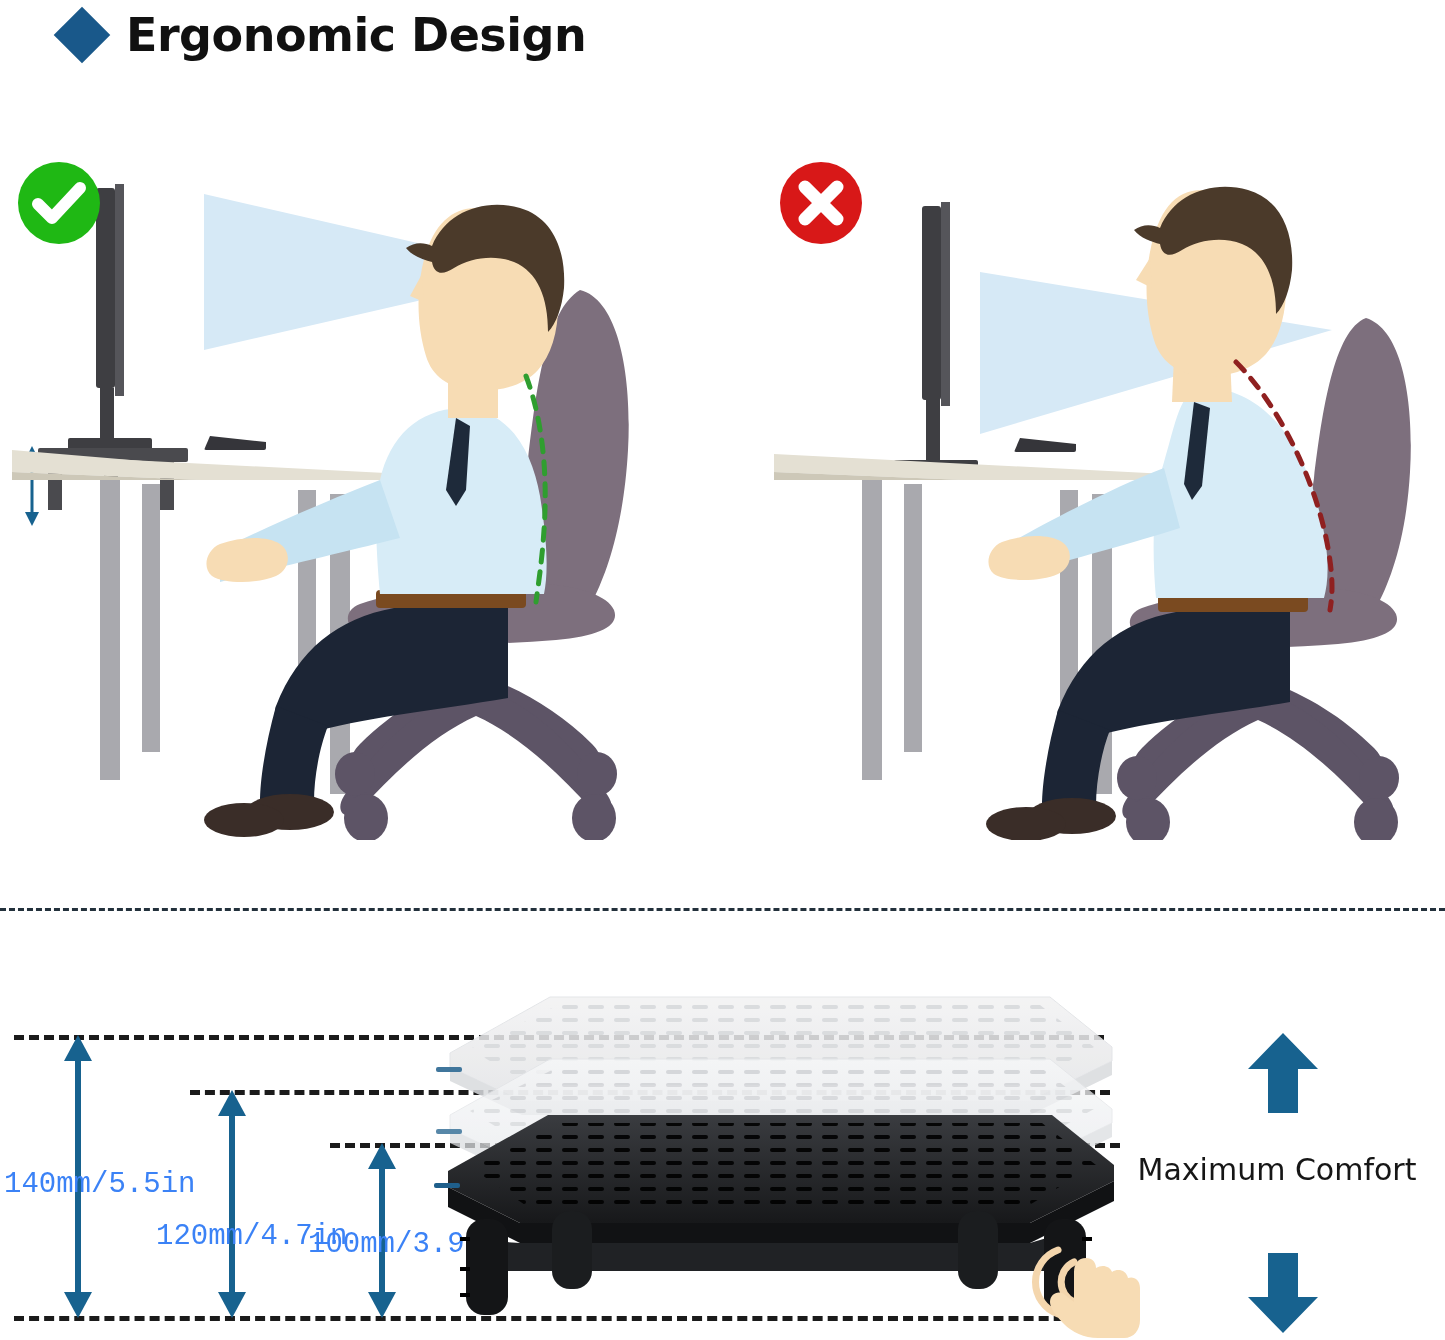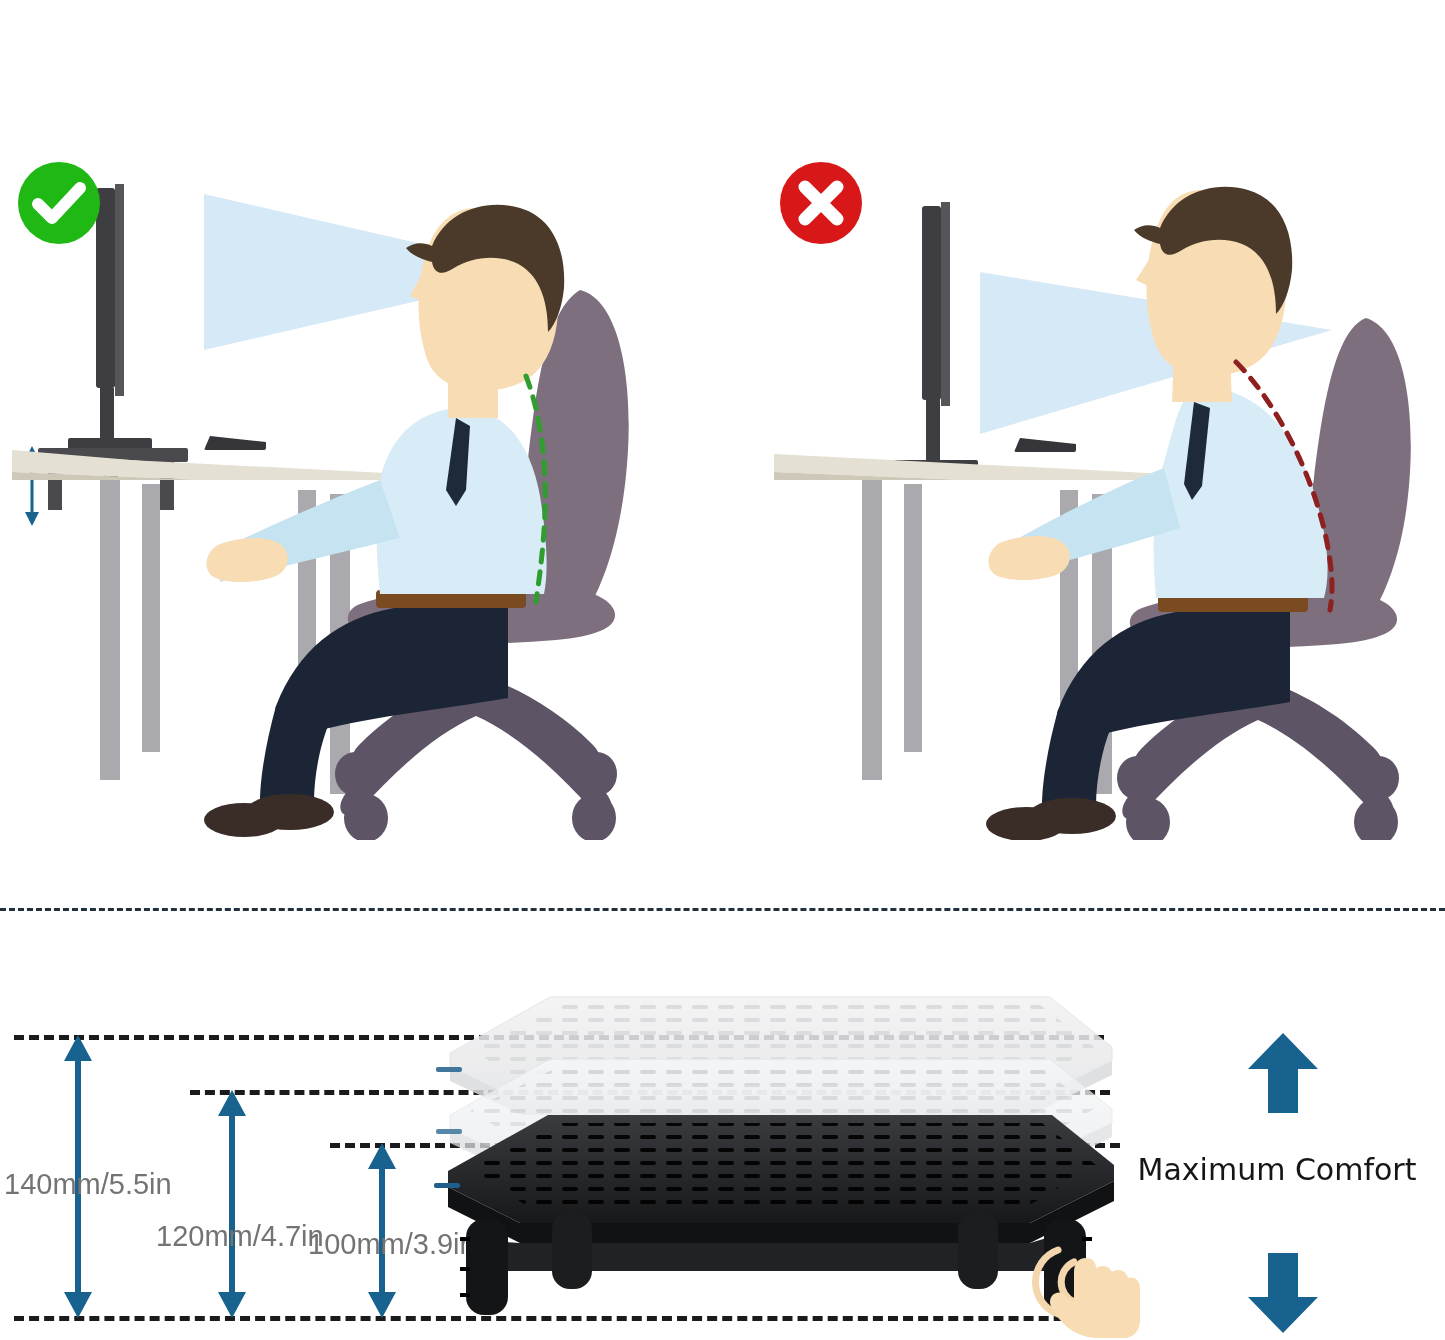--- a/index.html
+++ b/index.html
@@ -56,36 +56,40 @@
   
   .person svg { position: absolute; left: 0; top: 0; }
 
   
   .divider { position: absolute; left: 0; top: 908px; width: 1445px; height: 0;
              border-top: 3px dashed #23313c; }
 
   
   .guide { position: absolute; height: 0; border-top: 5px dashed #1b1b1b; }
 
-  .dim-label { position: absolute; color: #737373; font-size: 29px;
-               font-family: Liberation Sans, sans-serif; white-space: nowrap; }
+  .dim-label { position: absolute; color: #3b82f6; font-size: 29px;
+               font-family: Liberation Mono, monospace; white-space: nowrap; }
 
   .tagline { position: absolute; left: 1112px; top: 1148px; width: 330px;
              text-align: center; font-size: 30px; color: #161616;
              font-family: "DejaVu Sans", sans-serif; line-height: 1.45; }
 
   .arrow-blue { position: absolute; }
 
   .stand svg, .hand svg { position: absolute; left: 0; top: 0; }
 </style>
 </head>
 <body>
 
 <div id="page">
 
+  <div class="title-row">
+    <div class="diamond"></div>
+    <div class="title-text">Ergonomic Design</div>
+  </div>
 
   <div class="scene scene-left">
 
     <div class="badge badge-ok">
       <svg width="82" height="82" viewBox="0 0 82 82">
         <path d="M20 42 L34 56 L62 26" stroke="#fff" stroke-width="12" fill="none" stroke-linecap="round" stroke-linejoin="round"></path>
       </svg>
     </div>
 
     <svg class="cone" style="left:196px;top:44px;" width="400" height="200">

